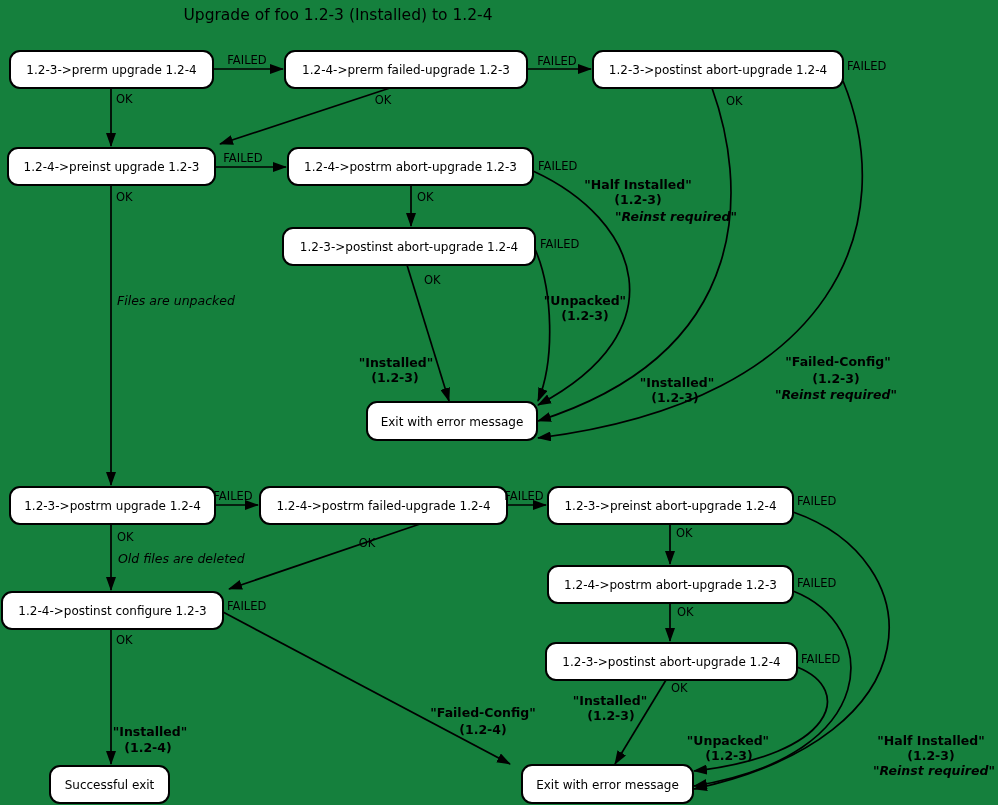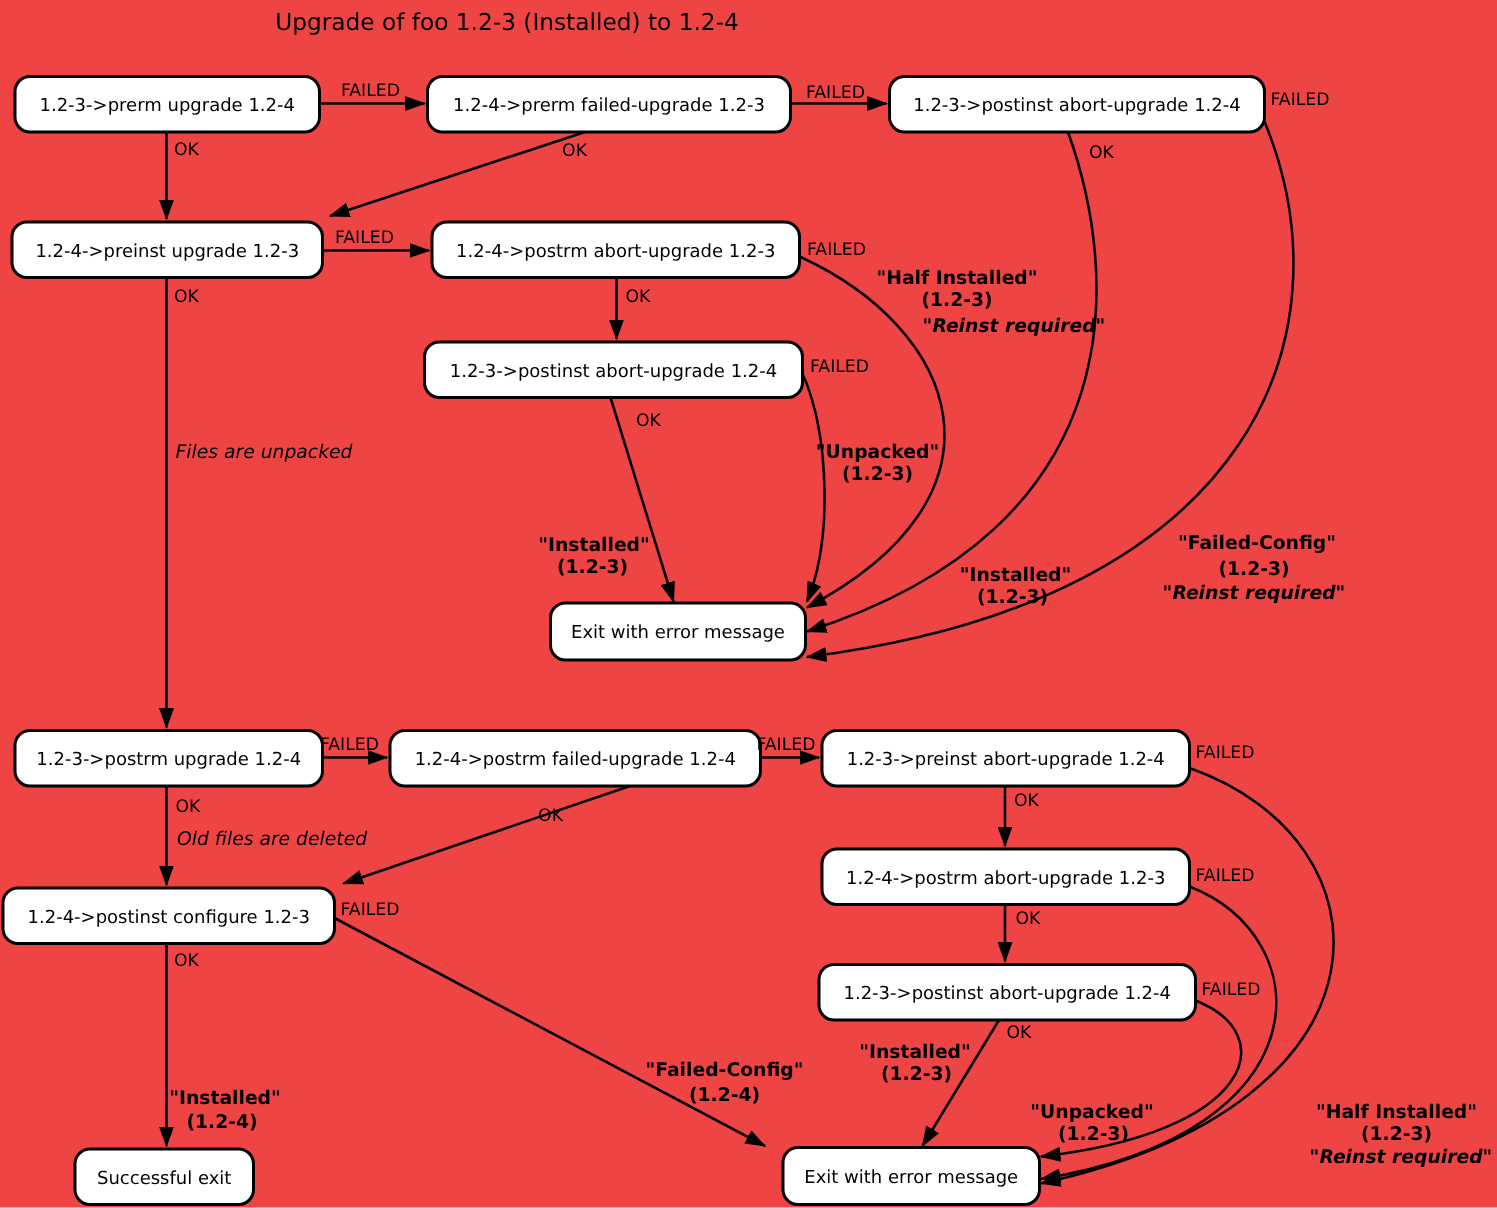--- a/index.html
+++ b/index.html
@@ -1,16 +1,16 @@
 <!DOCTYPE html>
 <html><head>
 <meta charset="utf-8">
 <style>
   html,body{margin:0;padding:0;background:#ffffff;}
-  .stage{position:relative;width:998px;height:805px;background:#ef4444;
+  .stage{position:relative;width:998px;height:805px;background:#15803d;
          font-family:"DejaVu Sans",sans-serif;overflow:hidden;}
   svg{display:block;}
   svg text{fill:#000000;}
   .title{font-size:15.5px;text-anchor:middle;}
   .node-box{fill:#ffffff;stroke:#000000;stroke-width:2;}
   .node-label{font-size:12px;text-anchor:middle;}
   .edge{fill:none;stroke:#000000;stroke-width:1.7;}
   .edge-label{font-size:11.5px;}
   .ann{font-size:12.5px;font-weight:bold;text-anchor:middle;}
   .ann-italic{font-weight:normal;font-style:italic;}

